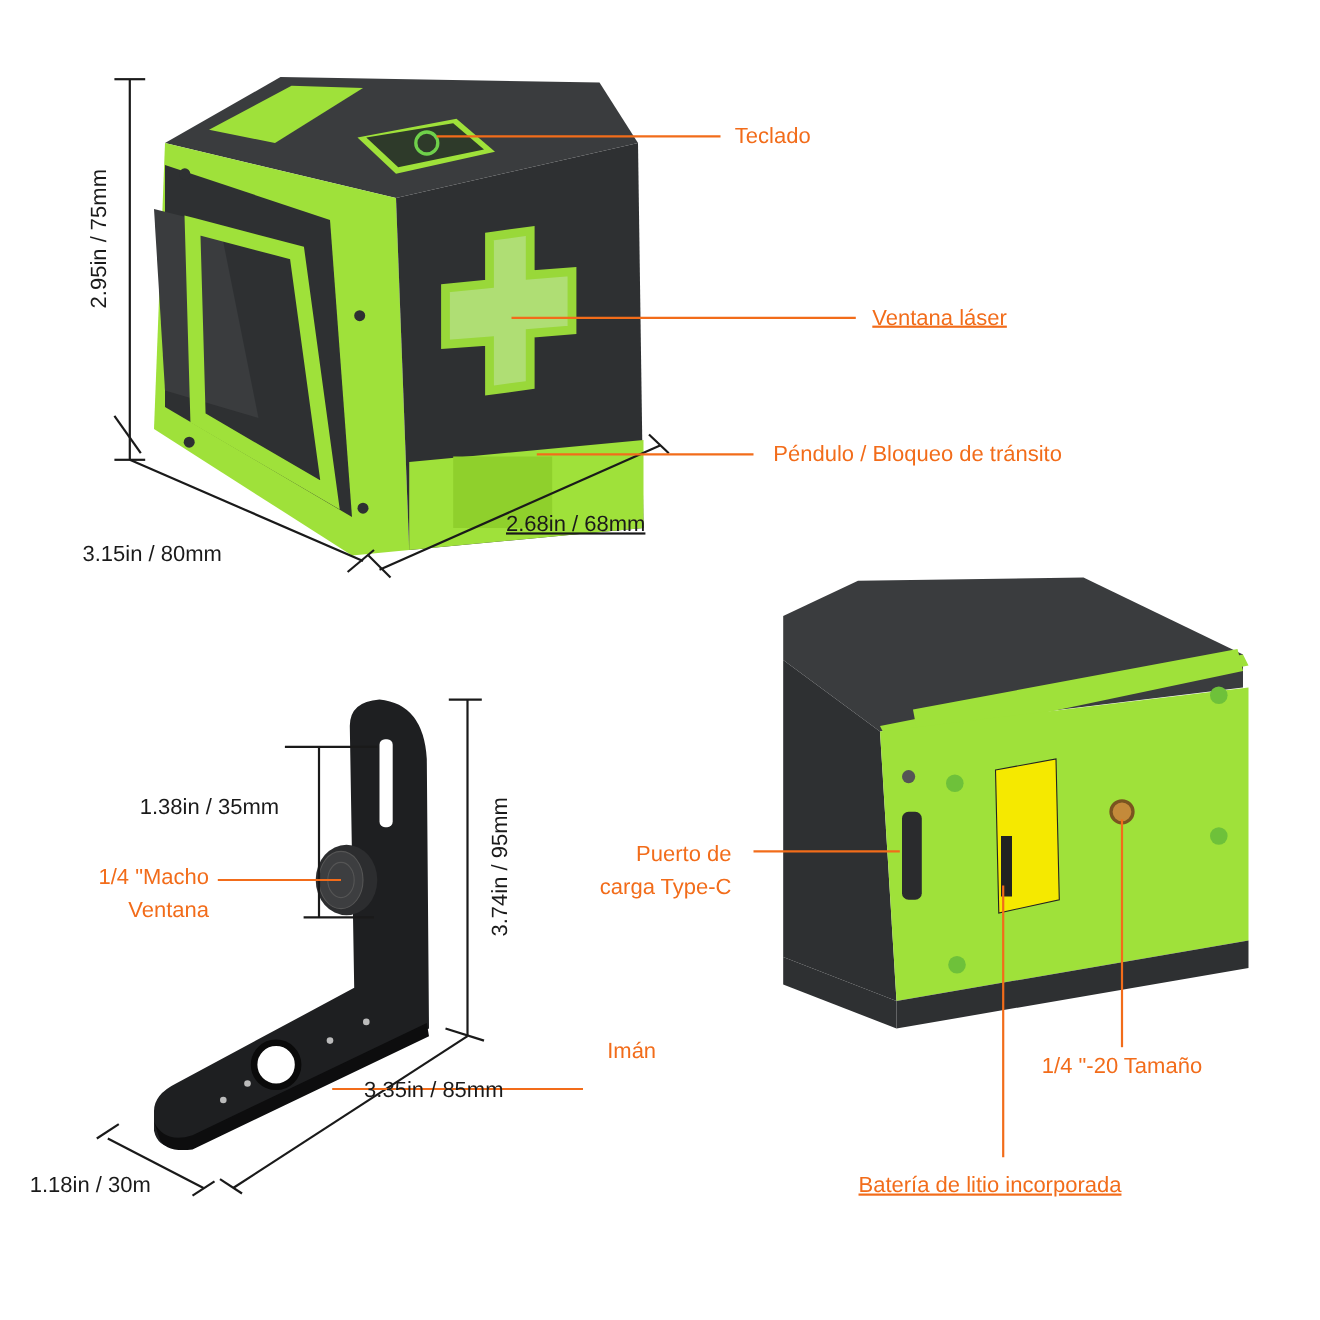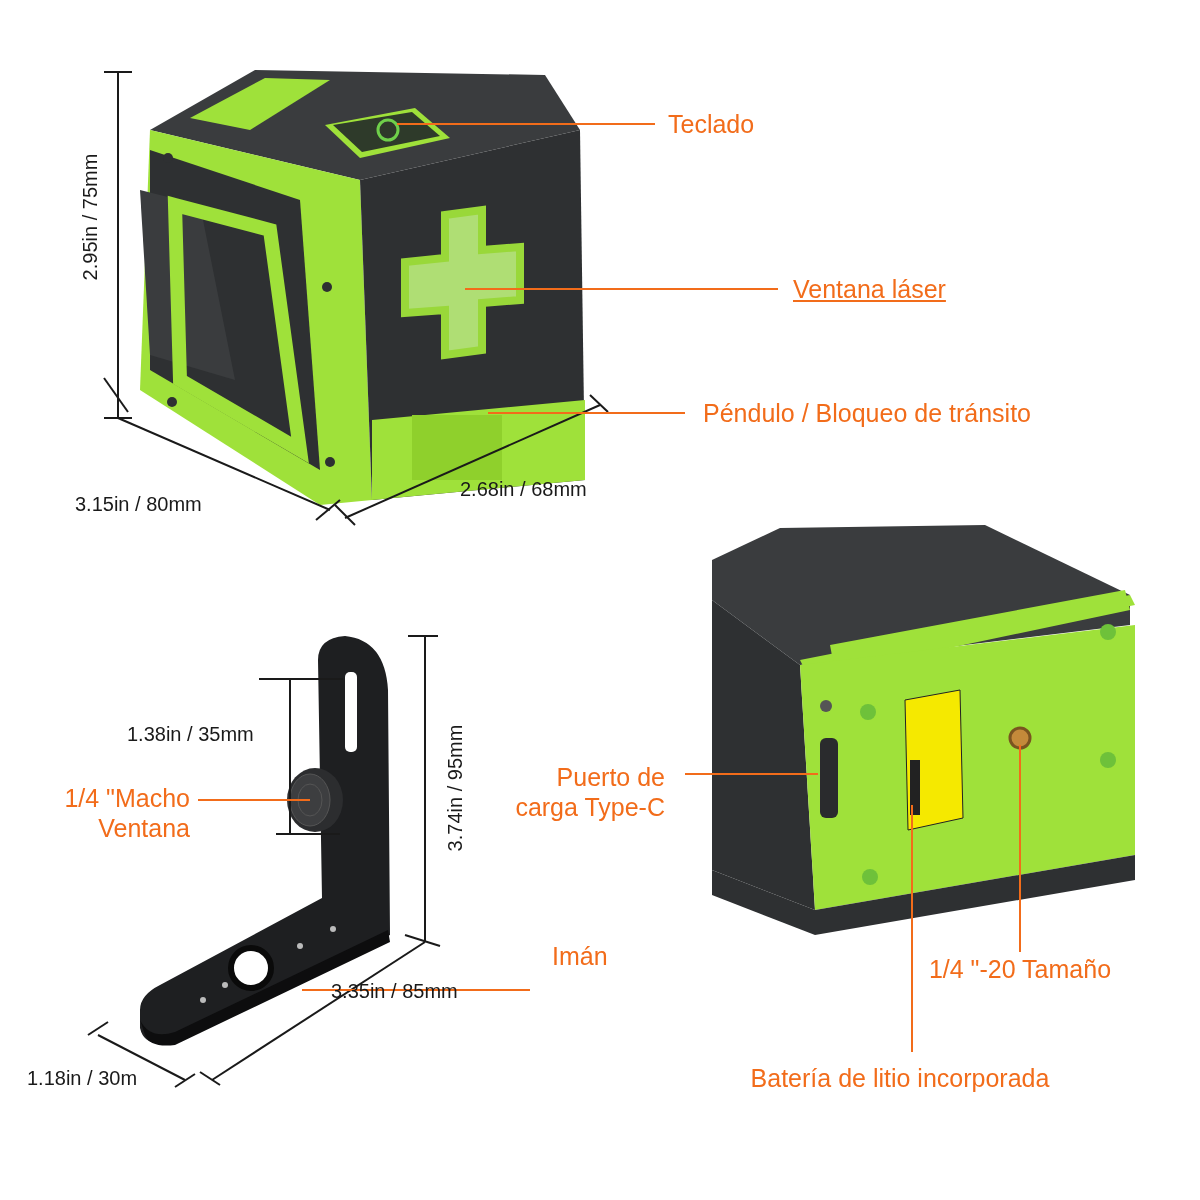--- a/index.html
+++ b/index.html
@@ -1,17 +1,17 @@
 <!DOCTYPE html>
 <html><head>
 <meta charset="utf-8">
 <style>
   html,body{margin:0;padding:0;background:#fff;}
   body{width:1200px;height:1200px;position:relative;overflow:hidden;font-family:"Liberation Sans",sans-serif;}
-  .lbl{position:absolute;font-size:25px;line-height:30px;white-space:nowrap;}
+  .lbl{position:absolute;font-size:20px;line-height:30px;white-space:nowrap;}
   .org{color:#f26c1a;}
   .blk{color:#1a1a1a;font-size:20px;}
   .center{text-align:center;}
   .right{text-align:right;}
   svg.layer{position:absolute;left:0;top:0;}
   .vert{position:absolute;transform:rotate(-90deg);transform-origin:center center;font-size:20px;color:#1a1a1a;white-space:nowrap;}
 </style>
 </head>
 <body>
 
@@ -123,34 +123,34 @@
     <line x1="912" y1="805" x2="912" y2="1052"></line>
   </g>
 </svg>
 
 <div class="lbl org" style="left:668px;top:109px;">Teclado</div>
 <div class="lbl org" style="left:793px;top:274px;text-decoration:underline;">Ventana láser</div>
 <div class="lbl org" style="left:703px;top:398px;">Péndulo / Bloqueo de tránsito</div>
 
 <div class="vert" style="left:-10px;top:205px;width:200px;text-align:center;line-height:24px;">2.95in / 75mm</div>
 <div class="lbl blk" style="left:75px;top:458px;margin-top:31px;">3.15in / 80mm</div>
-<div class="lbl blk" style="left:460px;top:474px;">2.68in / 68mm</div>
+<div class="lbl blk" style="left:460px;top:462px;text-decoration:underline;">2.68in / 68mm</div>
 
 <div class="lbl blk" style="left:127px;top:719px;">1.38in / 35mm</div>
 <div class="lbl org right" style="left:20px;top:783px;width:170px;">
   <div>1/4 "Macho</div>
   <div>Ventana</div>
 </div>
 <div class="vert" style="left:355px;top:776px;width:200px;text-align:center;line-height:24px;">3.74in / 95mm</div>
 <div class="lbl org" style="left:552px;top:941px;">Imán</div>
 <div class="lbl blk" style="left:331px;top:948px;margin-top:28px;">3.35in / 85mm</div>
 <div class="lbl blk" style="left:27px;top:1063px;">1.18in / 30m</div>
 
 <div class="lbl org right" style="left:480px;top:762px;width:185px;">
   <div>Puerto de</div>
   <div>carga Type-C</div>
 </div>
 <div class="lbl org center" style="left:905px;top:954px;width:230px;">
   <div>1/4 "-20 Tamaño</div>
 </div>
-<div class="lbl org center" style="left:710px;top:1063px;width:380px;">
+<div class="lbl org center" style="left:710px;top:1063px;width:380px;text-decoration:underline;">
   <div>Batería de litio incorporada</div>
 </div>
 
 </body></html>

